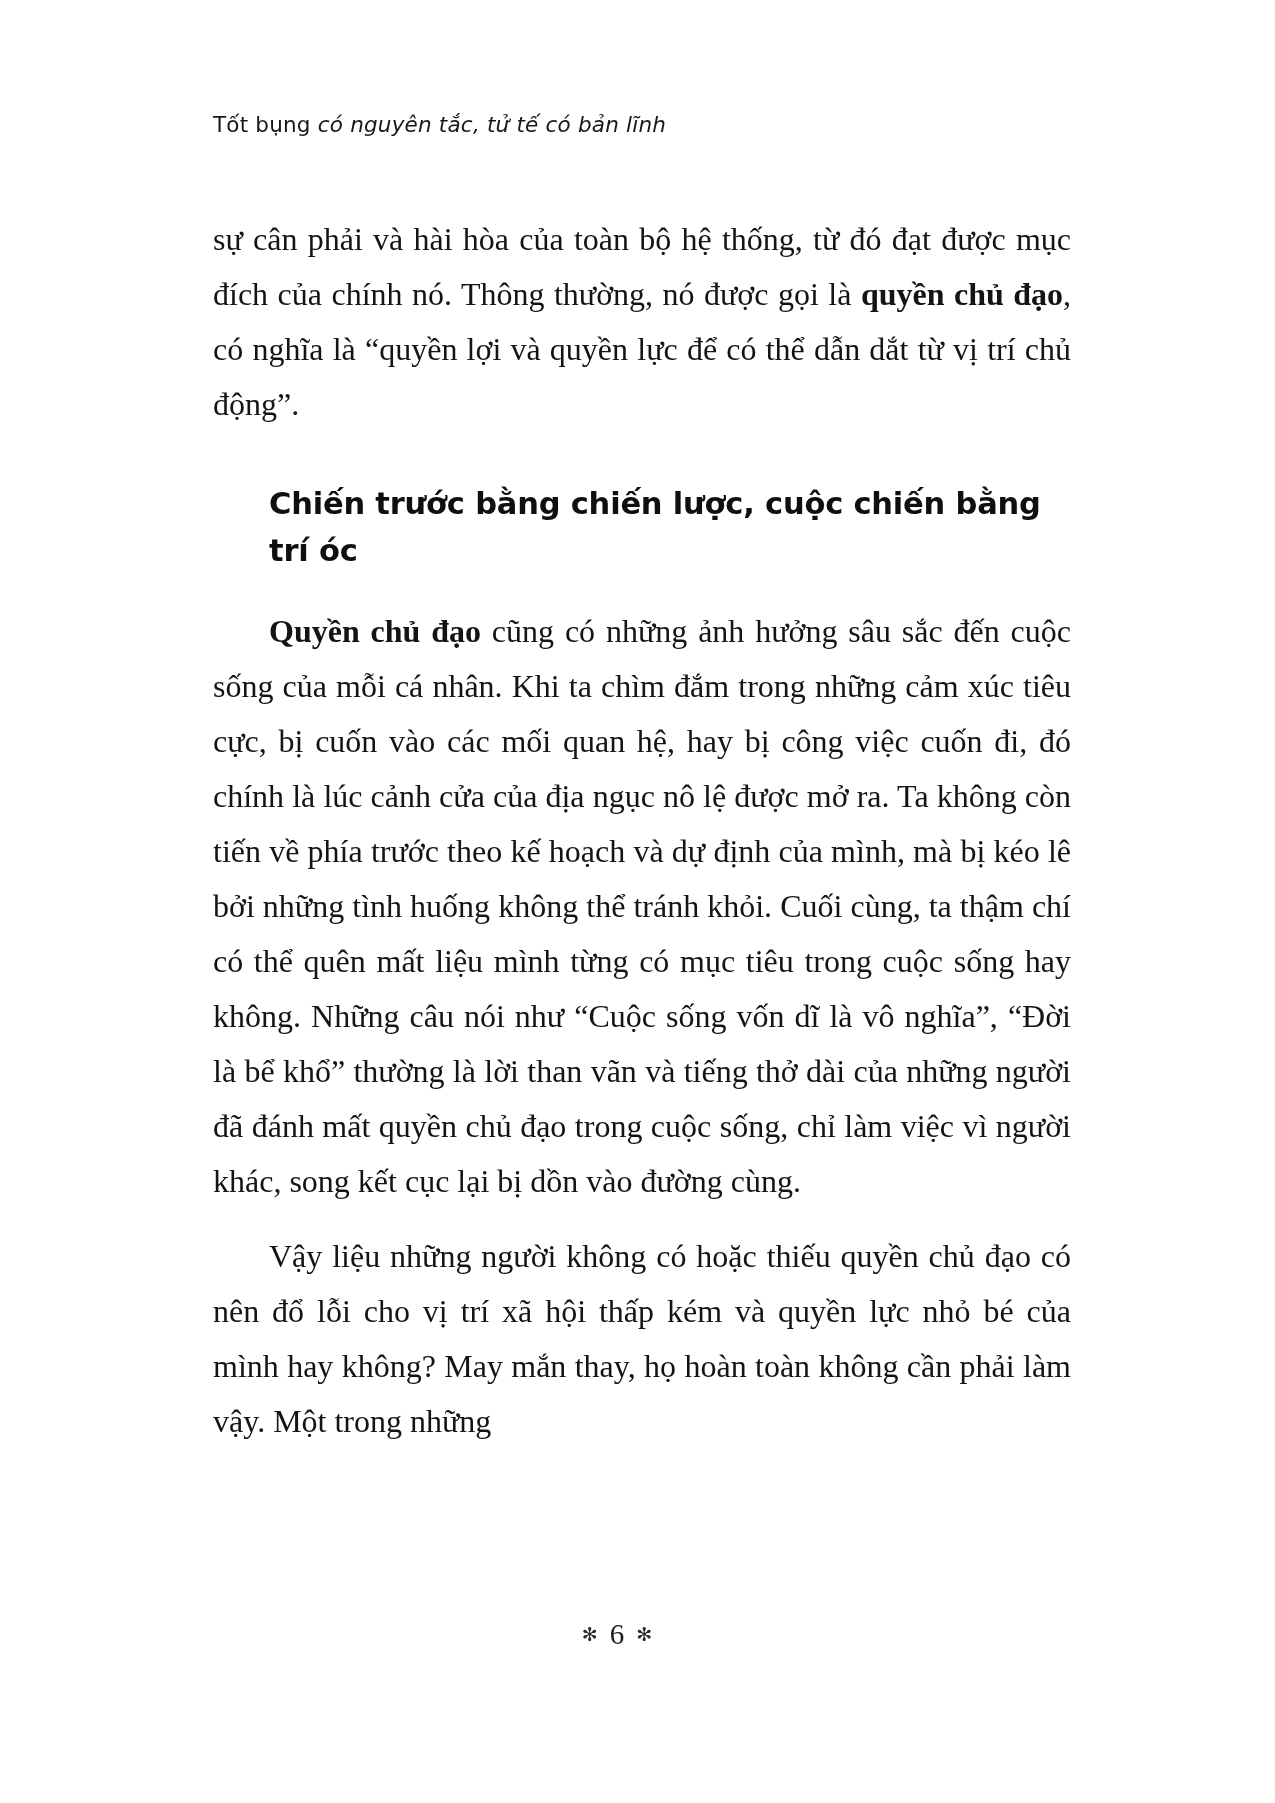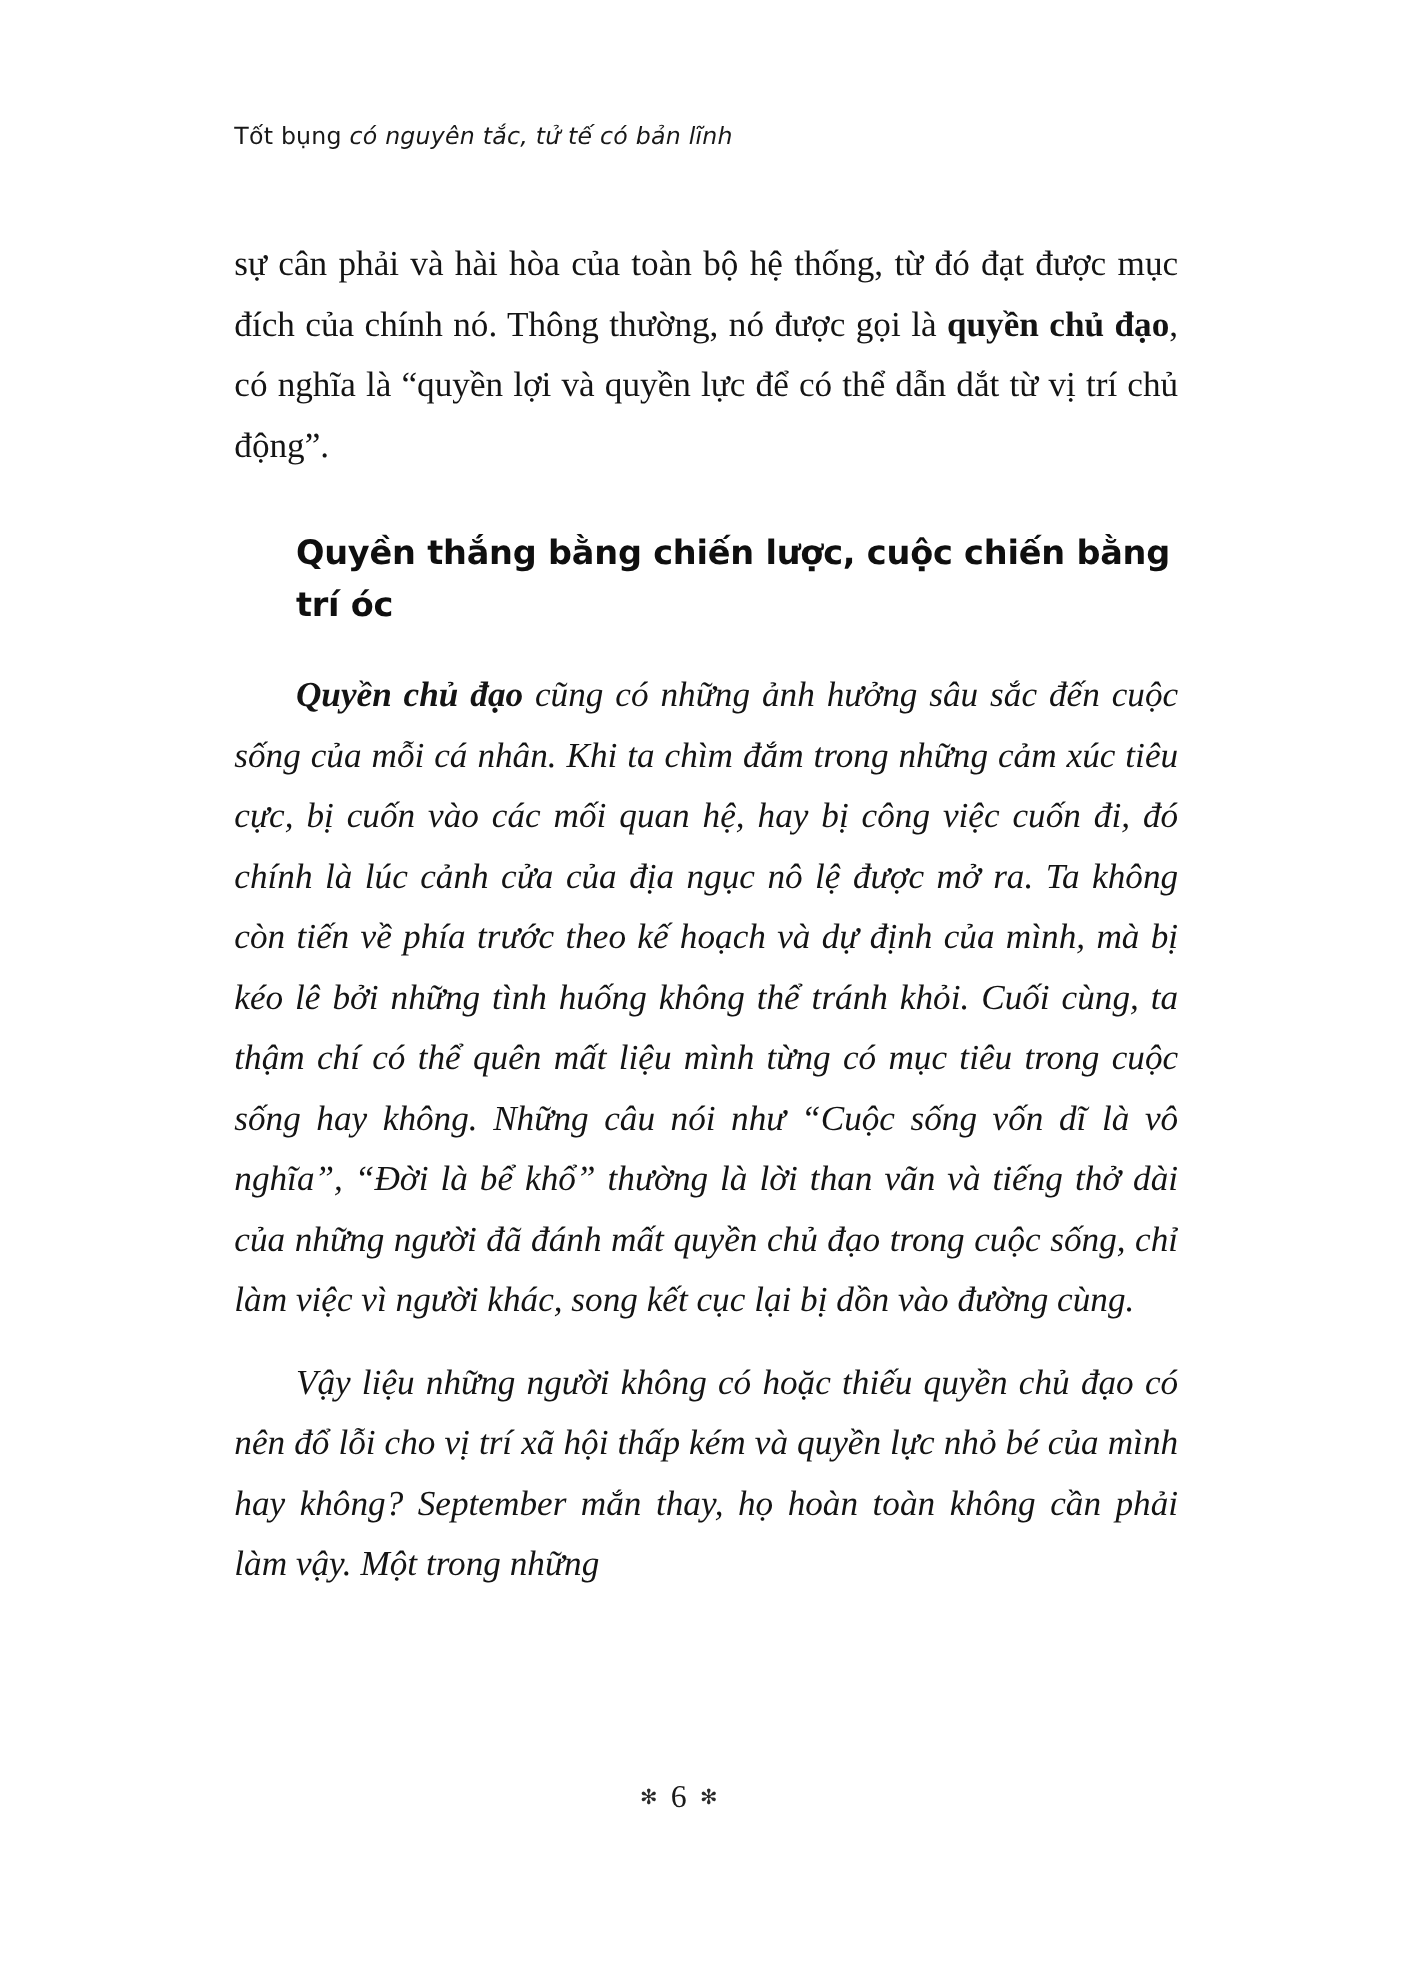--- a/index.html
+++ b/index.html
@@ -41,21 +41,20 @@
     font-size: 32px;
     line-height: 55px;
     text-align: justify;
     text-justify: inter-word;
     color: #141414;
     -webkit-hyphens: none;
     hyphens: none;
   }
   p.body.indent {
     text-indent: 56px;
-    font-style: italic;
   }
   p.body b {
     font-weight: 700;
     margin-top: 40px;
   }
   h2.section {
     font-family: "DejaVu Sans", sans-serif;
     font-weight: 700;
     font-size: 30.5px;
     line-height: 47px;
@@ -93,27 +92,27 @@
 <div class="page">
 
   <div class="running-head">
     <span>Tốt bụng </span><span class="ital">có nguyên tắc, tử tế </span><span class="ital">có bản lĩnh</span>
   </div>
 
   <div class="content">
 
     <p class="body"><span>sự cân phải và hài hòa của toàn bộ hệ thống, từ đó đạt được mục đích của chính nó. Thông thường, nó được gọi là </span><b>quyền chủ đạo</b><span>, có nghĩa là “quyền lợi và quyền lực để có thể dẫn dắt từ vị trí chủ động”.</span></p>
 
-    <h2 class="section">Quyền thắng bằng chiến lược, cuộc chiến bằng trí óc</h2>
+    <h2 class="section">Chiến trước bằng chiến lược, cuộc chiến bằng trí óc</h2>
 
     <p class="body indent"><b>Quyền chủ đạo</b><span> cũng có những ảnh hưởng sâu sắc đến cuộc sống của mỗi cá nhân. Khi ta chìm đắm trong những cảm xúc tiêu cực, bị cuốn vào các mối quan hệ, hay bị công việc cuốn đi, đó chính là lúc cảnh cửa của địa ngục nô lệ được mở ra. Ta không còn tiến về phía trước theo kế hoạch và dự định của mình, mà bị kéo lê bởi những tình huống không thể tránh khỏi. Cuối cùng, ta thậm chí có thể quên mất liệu mình từng có mục tiêu trong cuộc sống hay không. Những câu nói như “Cuộc sống vốn dĩ là vô nghĩa”, “Đời là bể khổ” thường là lời than vãn và tiếng thở dài của những người đã đánh mất quyền chủ đạo trong cuộc sống, chỉ làm việc vì người khác, song kết cục lại bị dồn vào đường cùng.</span></p>
 
     <div class="gap"></div>
 
-    <p class="body indent"><span>Vậy liệu những người không có hoặc thiếu quyền chủ đạo có nên đổ lỗi cho vị trí xã hội thấp kém và quyền lực nhỏ bé của mình hay không? September mắn thay, họ hoàn toàn không cần phải làm vậy. Một trong những</span></p>
+    <p class="body indent"><span>Vậy liệu những người không có hoặc thiếu quyền chủ đạo có nên đổ lỗi cho vị trí xã hội thấp kém và quyền lực nhỏ bé của mình hay không? May mắn thay, họ hoàn toàn không cần phải làm vậy. Một trong những</span></p>
 
   </div>
 
   <div class="folio">
     <span class="star">✻</span><span class="num">6</span><span class="star">✻</span>
   </div>
 
 </div>
 
 </body></html>

